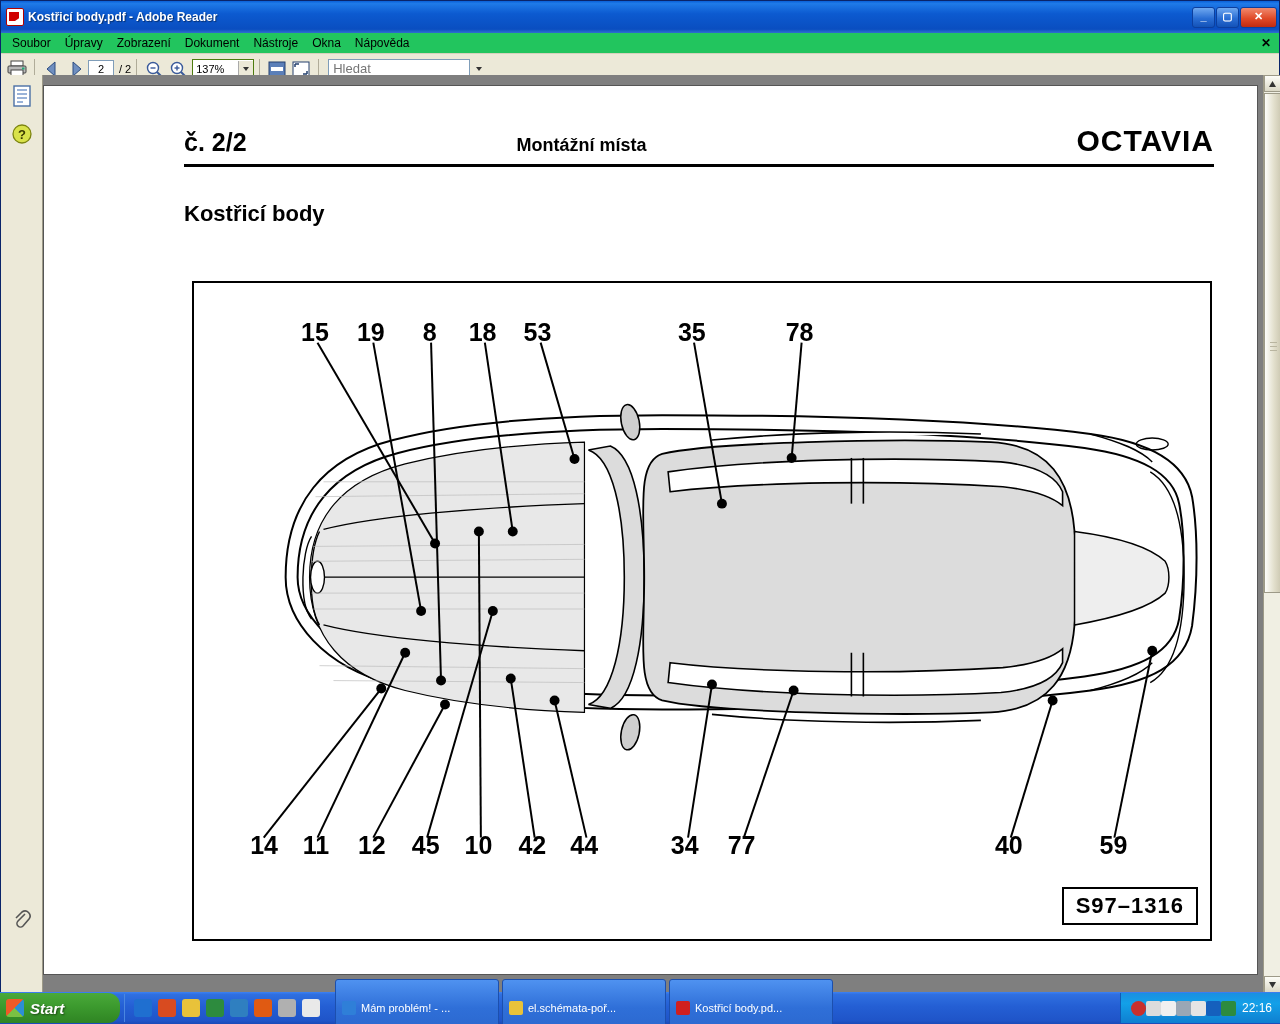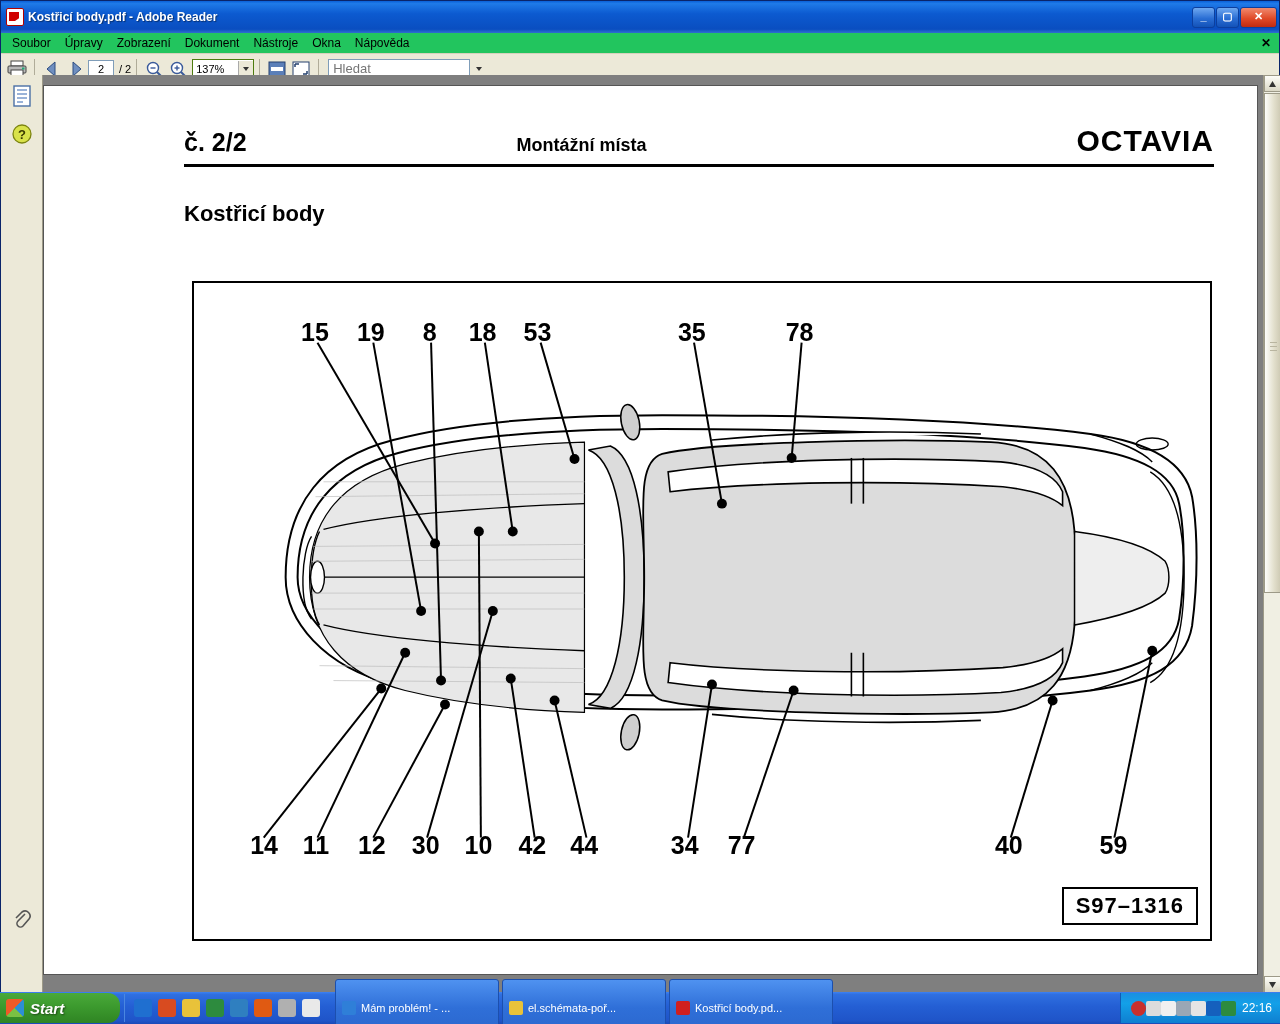--- a/index.html
+++ b/index.html
@@ -718,21 +718,21 @@
           <div class="fig-label" style="left:17.4%;top:5.3%">19</div>
           <div class="fig-label" style="left:23.2%;top:5.3%">8</div>
           <div class="fig-label" style="left:28.4%;top:5.3%">18</div>
           <div class="fig-label" style="left:33.8%;top:5.3%">53</div>
           <div class="fig-label" style="left:49.0%;top:5.3%">35</div>
           <div class="fig-label" style="left:59.6%;top:5.3%">78</div>
 
           <div class="fig-label" style="left:6.9%;top:83.5%">14</div>
           <div class="fig-label" style="left:12.0%;top:83.5%">11</div>
           <div class="fig-label" style="left:17.5%;top:83.5%">12</div>
-          <div class="fig-label" style="left:22.8%;top:83.5%">30</div>
+          <div class="fig-label" style="left:22.8%;top:83.5%">45</div>
           <div class="fig-label" style="left:28.0%;top:83.5%">10</div>
           <div class="fig-label" style="left:33.3%;top:83.5%">42</div>
           <div class="fig-label" style="left:38.4%;top:83.5%">44</div>
           <div class="fig-label" style="left:48.3%;top:83.5%">34</div>
           <div class="fig-label" style="left:53.9%;top:83.5%">77</div>
           <div class="fig-label" style="left:80.2%;top:83.5%">40</div>
           <div class="fig-label" style="left:90.5%;top:83.5%">59</div>
 
           <div class="fig-code">S97–1316</div>
         </div>

